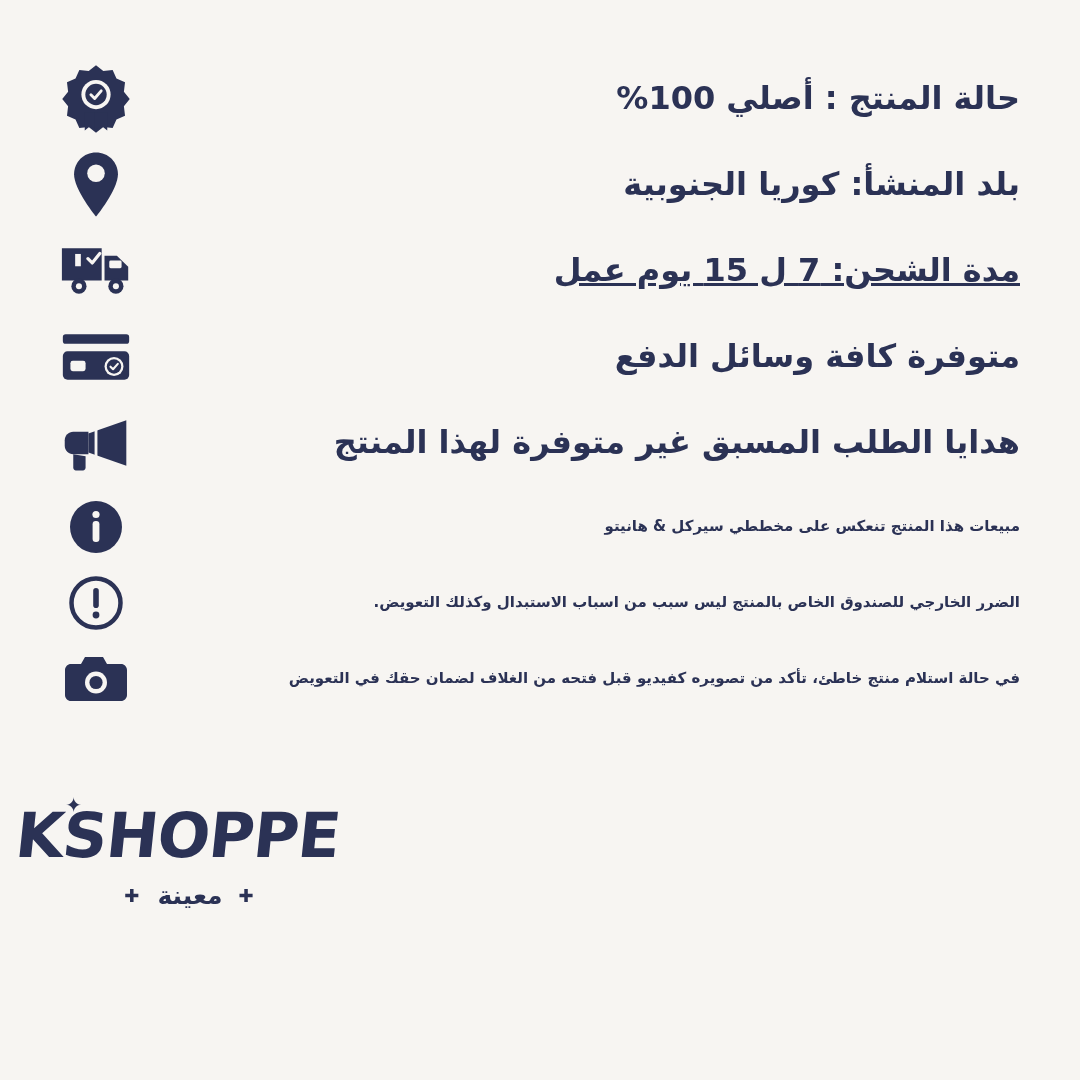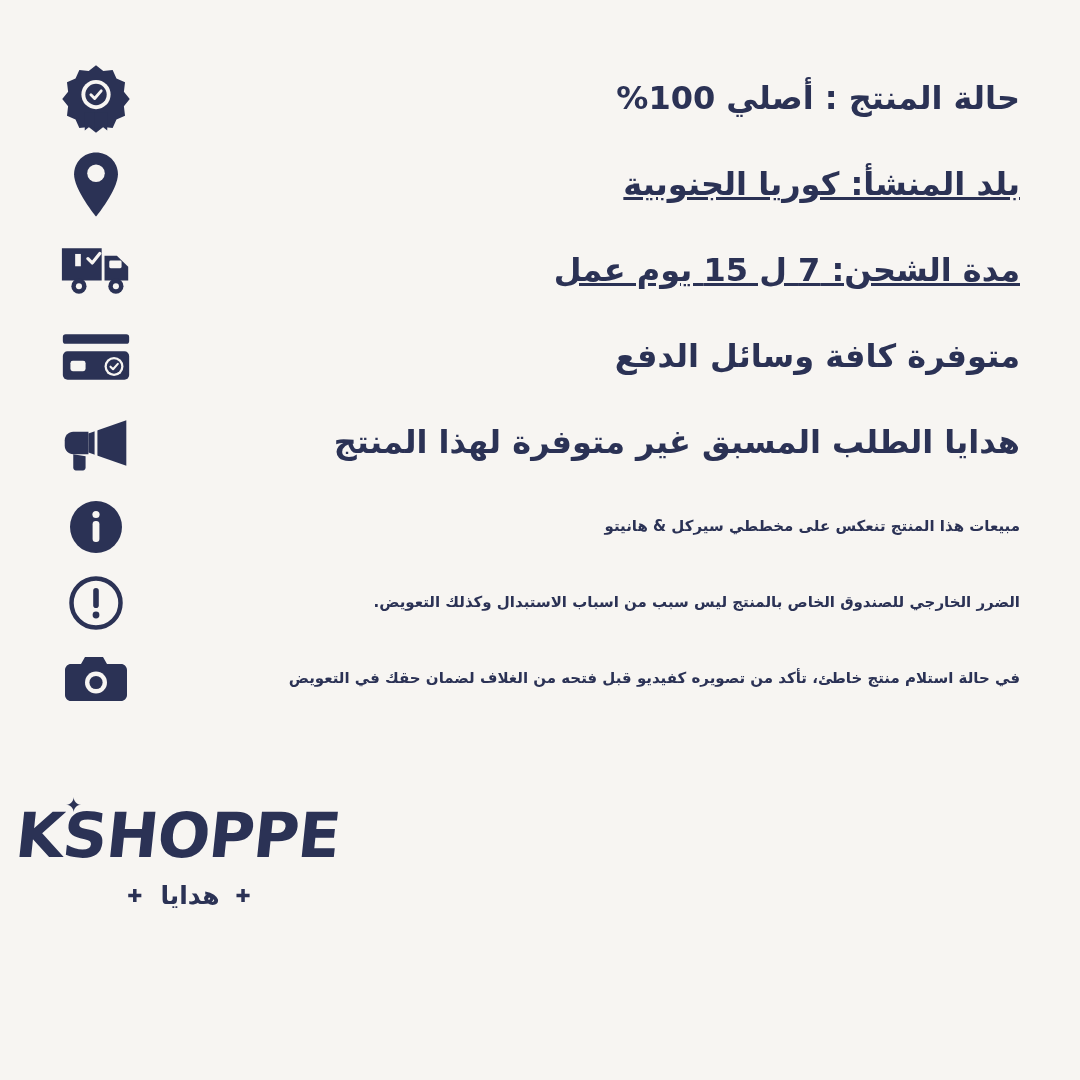--- a/index.html
+++ b/index.html
@@ -56,21 +56,21 @@
     color: #2b3255;
     line-height: 1.35;
     letter-spacing: 0;
   }
 
   
   .row-big .icon-cell { height: 78px; }
   .row-big .text-cell { font-size: 32px; }
 
   .row-big.row-1 { margin-bottom: 8px; }
-  .row-big.row-2 { margin-bottom: 8px; text-decoration: underline; }
+  .row-big.row-2 { margin-bottom: 8px; }
   .row-big.row-3 { margin-bottom: 8px; text-decoration: underline; }
   .row-big.row-4 { margin-bottom: 8px; }
   .row-big.row-5 { margin-bottom: 10px; }
 
   
   .row-small .icon-cell { height: 70px; }
   .row-small .text-cell {
     font-size: 15px;
     line-height: 1.45;
   }
@@ -230,18 +230,18 @@
     </div>
 
   </div>
 
   <div class="footer">
     <div class="logo-wordmark">
       <span class="logo-star">✦</span><span>K</span><span>SHOPPE</span>
     </div>
     <div class="logo-sub">
       <span class="plus">✚</span>
-      <span>هدايا</span>
+      <span>معينة</span>
       <span class="plus">✚</span>
     </div>
   </div>
 
 </div>
 
 </body></html>

